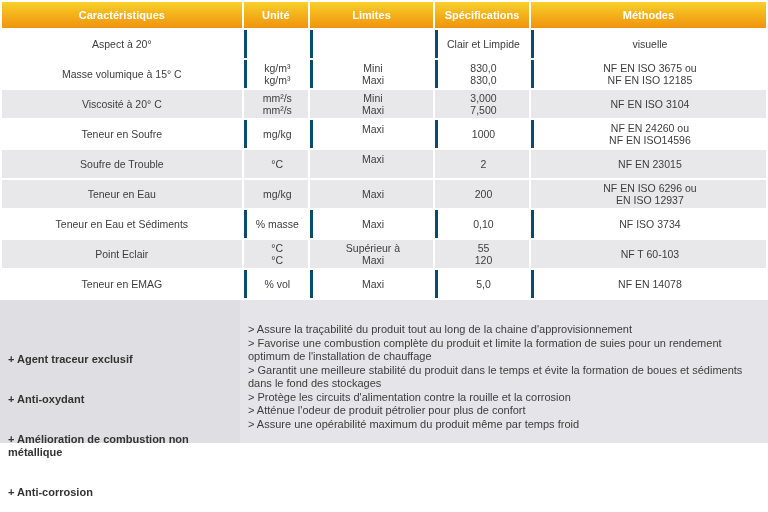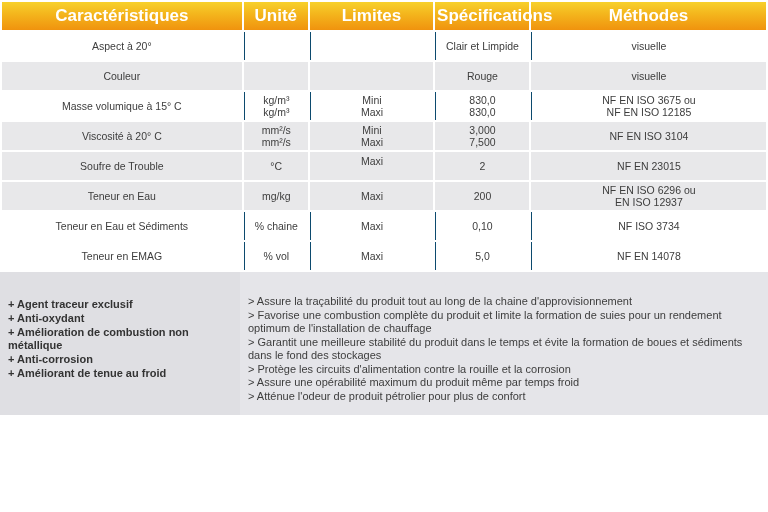--- a/index.html
+++ b/index.html
@@ -21,36 +21,36 @@
   table.spec-table {
     width: 768px;
     border-collapse: separate;
     border-spacing: 2px 2px;
     table-layout: fixed;
   }
   table.spec-table th {
     height: 26px;
     background: linear-gradient(180deg, var(--header-gradient-top) 0%, #F4B41C 45%, var(--header-gradient-bottom) 100%);
     color: var(--header-text);
-    font-size: 17px;
+    font-size: 11px;
     font-weight: bold;
     text-align: center;
     padding: 4px 2px;
   }
   table.spec-table td {
     height: 28px;
     font-size: 10.5px;
     line-height: 12.5px;
     color: #3d3d3d;
     text-align: center;
     vertical-align: middle;
     white-space: pre-line;
     padding: 1px 3px;
     background: #ffffff;
-    border-left: 1px solid #0c4a6e;
+    border-left: 3px solid #0c4a6e;
   }
   table.spec-table td:first-child { border-left: none; }
   table.spec-table tr.shaded td { background: var(--row-shaded); border-left-color: #E8E8EA; }
   table.spec-table td.top { vertical-align: top; padding-top: 3px; }
   .col-carac { width: 31.7%; }
   .col-unite { width: 8.5%; }
   .col-limites { width: 16.3%; }
   .col-specs { width: 12.4%; }
   .col-methodes { width: 31.1%; }
 
@@ -61,21 +61,21 @@
   }
   .footer-left {
     width: 240px;
     background: var(--footer-left-bg);
     padding: 26px 8px 0 8px;
     font-size: 11px;
     font-weight: bold;
     line-height: 13px;
     color: #333333;
   }
-  .footer-left .additive { margin-bottom: 1px; }
+  .footer-left .additive { margin-bottom: 1px; margin-top: 27px; }
   .footer-right {
     flex: 1;
     background: var(--footer-right-bg);
     padding: 23px 12px 4px 8px;
     font-size: 11px;
     line-height: 13.5px;
     color: #3d3d3d;
   }
 </style>
 </head>
@@ -99,27 +99,20 @@
       </tr>
   </thead>
   <tbody>
       <tr>
         <td>Aspect à 20°</td>
         <td></td>
         <td></td>
         <td>Clair et Limpide</td>
         <td>visuelle</td>
       </tr>
-      <tr class="shaded">
-        <td>Couleur</td>
-        <td></td>
-        <td></td>
-        <td>Rouge</td>
-        <td>visuelle</td>
-      </tr>
       <tr>
         <td>Masse volumique à 15° C</td>
         <td>kg/m³
 kg/m³</td>
         <td>Mini
 Maxi</td>
         <td>830,0
 830,0</td>
         <td>NF EN ISO 3675 ou
 NF EN ISO 12185</td>
@@ -127,41 +120,59 @@
       <tr class="shaded">
         <td>Viscosité à 20° C</td>
         <td>mm²/s
 mm²/s</td>
         <td>Mini
 Maxi</td>
         <td>3,000
 7,500</td>
         <td>NF EN ISO 3104</td>
       </tr>
+      <tr>
+        <td>Teneur en Soufre</td>
+        <td>mg/kg</td>
+        <td class="top">Maxi</td>
+        <td>1000</td>
+        <td>NF EN 24260 ou
+NF EN ISO14596</td>
+      </tr>
       <tr class="shaded">
         <td>Soufre de Trouble</td>
         <td>°C</td>
         <td class="top">Maxi</td>
         <td>2</td>
         <td>NF EN 23015</td>
       </tr>
       <tr class="shaded">
         <td>Teneur en Eau</td>
         <td>mg/kg</td>
         <td>Maxi</td>
         <td>200</td>
         <td>NF EN ISO 6296 ou
 EN ISO 12937</td>
       </tr>
       <tr>
         <td>Teneur en Eau et Sédiments</td>
-        <td>% chaine</td>
+        <td>% masse</td>
         <td>Maxi</td>
         <td>0,10</td>
         <td>NF ISO 3734</td>
+      </tr>
+      <tr class="shaded">
+        <td>Point Eclair</td>
+        <td>°C
+°C</td>
+        <td>Supérieur à
+Maxi</td>
+        <td>55
+120</td>
+        <td>NF T 60-103</td>
       </tr>
       <tr>
         <td>Teneur en EMAG</td>
         <td>% vol</td>
         <td>Maxi</td>
         <td>5,0</td>
         <td>NF EN 14078</td>
       </tr>
     </tbody>
 </table>
@@ -172,16 +183,16 @@
       <div class="additive">+ Anti-oxydant</div>
       <div class="additive">+ Amélioration de combustion non métallique</div>
       <div class="additive">+ Anti-corrosion</div>
       <div class="additive">+ Améliorant de tenue au froid</div>
     </div>
   <div class="footer-right">
       <div class="benefit">&gt; Assure la traçabilité du produit tout au long de la chaine d'approvisionnement</div>
       <div class="benefit">&gt; Favorise une combustion complète du produit et limite la formation de suies pour un rendement optimum de l'installation de chauffage</div>
       <div class="benefit">&gt; Garantit une meilleure stabilité du produit dans le temps et évite la formation de boues et sédiments dans le fond des stockages</div>
       <div class="benefit">&gt; Protège les circuits d'alimentation contre la rouille et la corrosion</div>
+      <div class="benefit">&gt; Atténue l'odeur de produit pétrolier pour plus de confort</div>
       <div class="benefit">&gt; Assure une opérabilité maximum du produit même par temps froid</div>
-      <div class="benefit">&gt; Atténue l'odeur de produit pétrolier pour plus de confort</div>
     </div>
 </div>
 
 </body></html>

